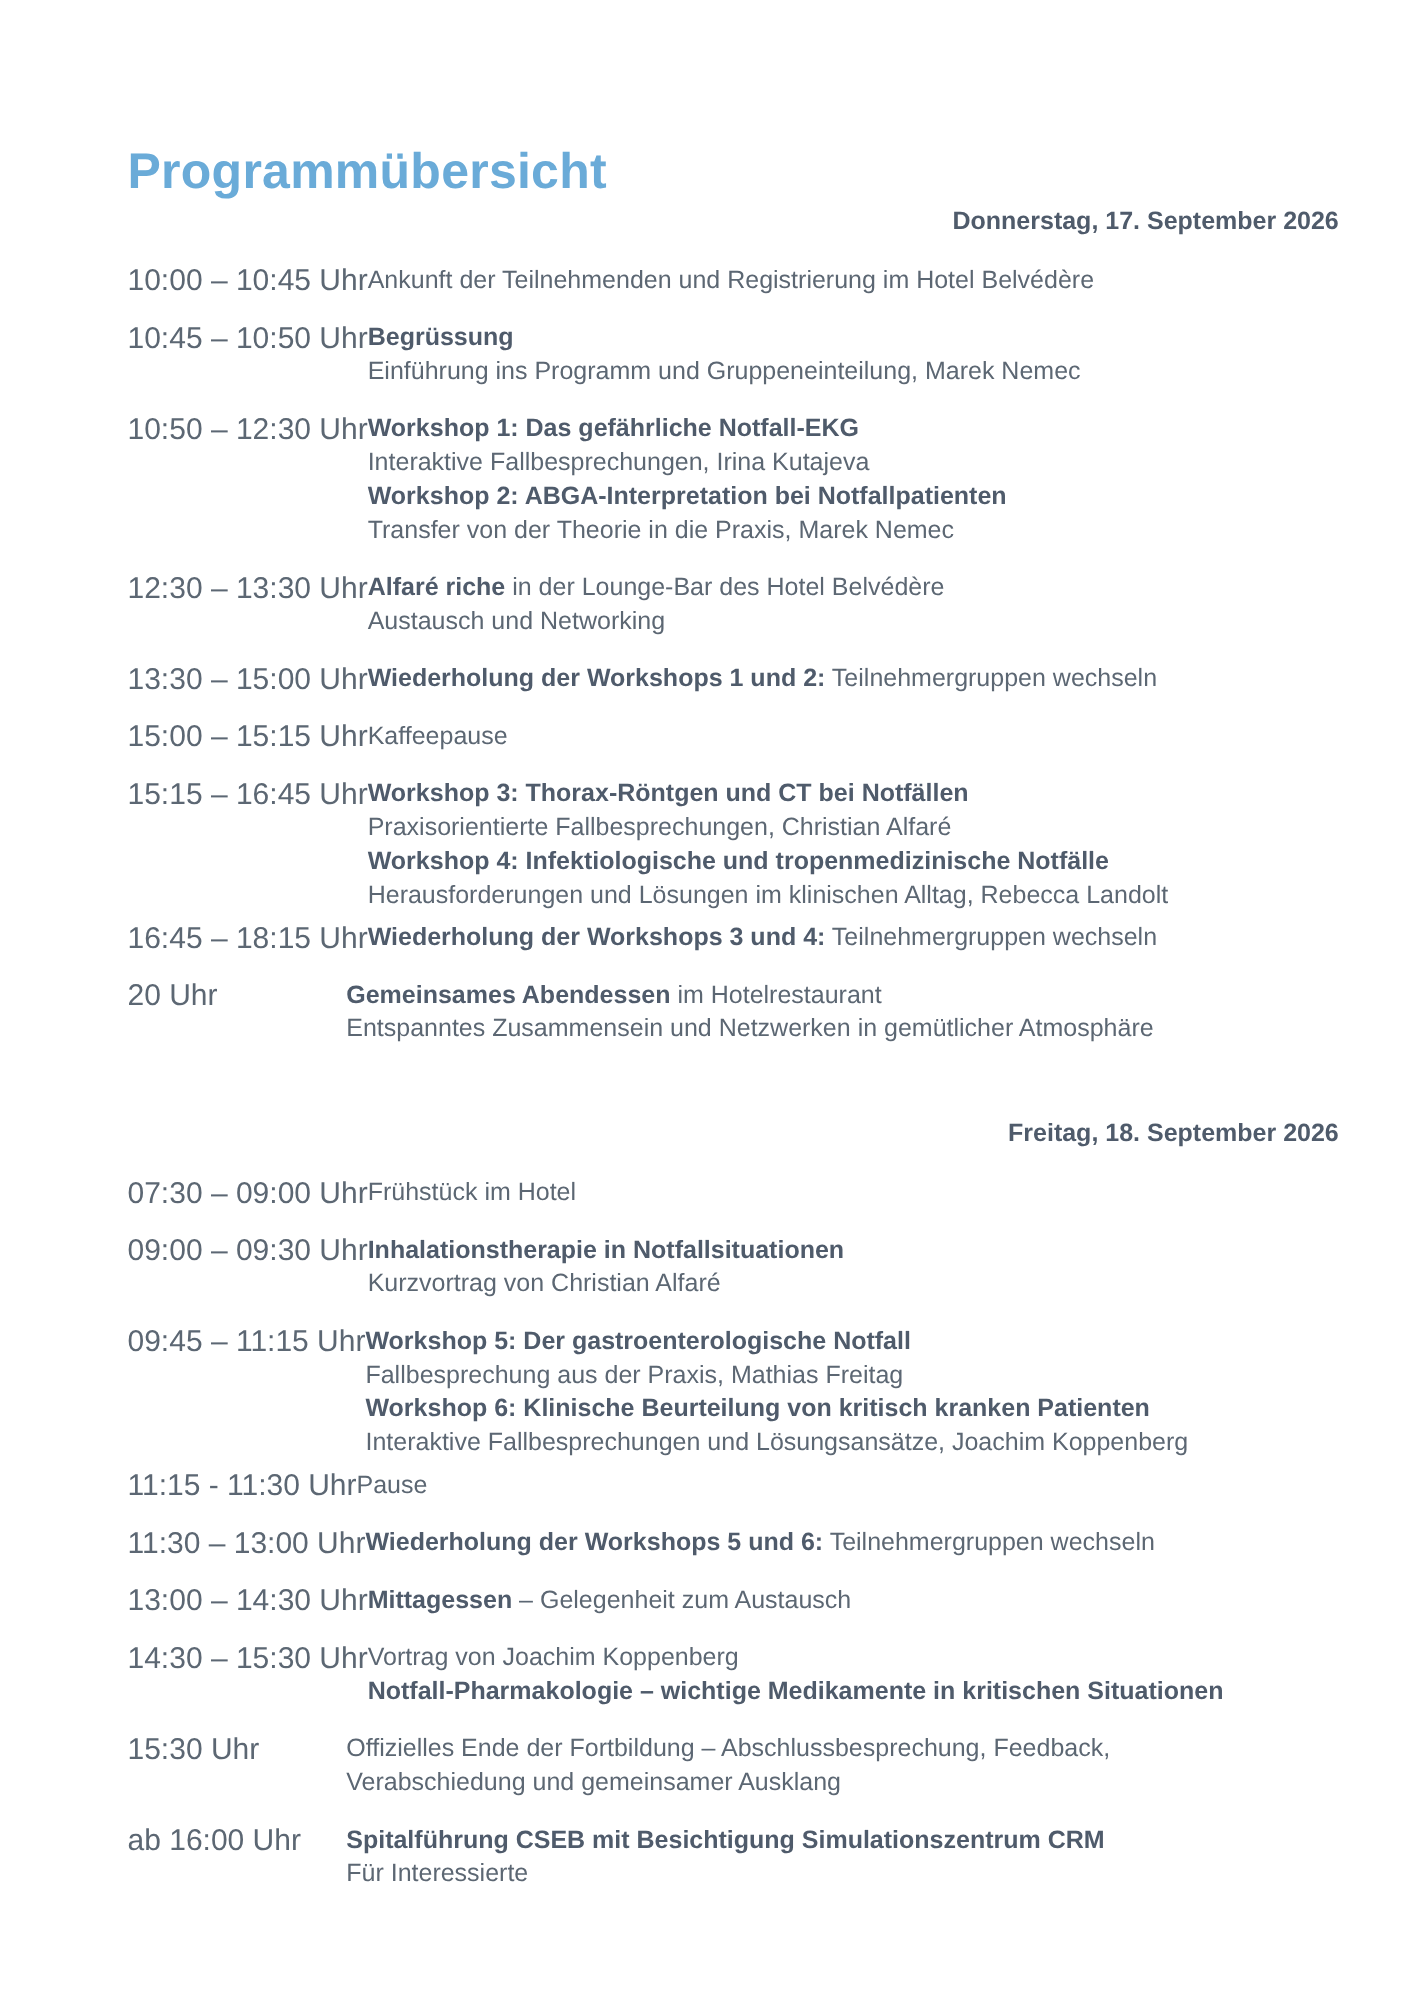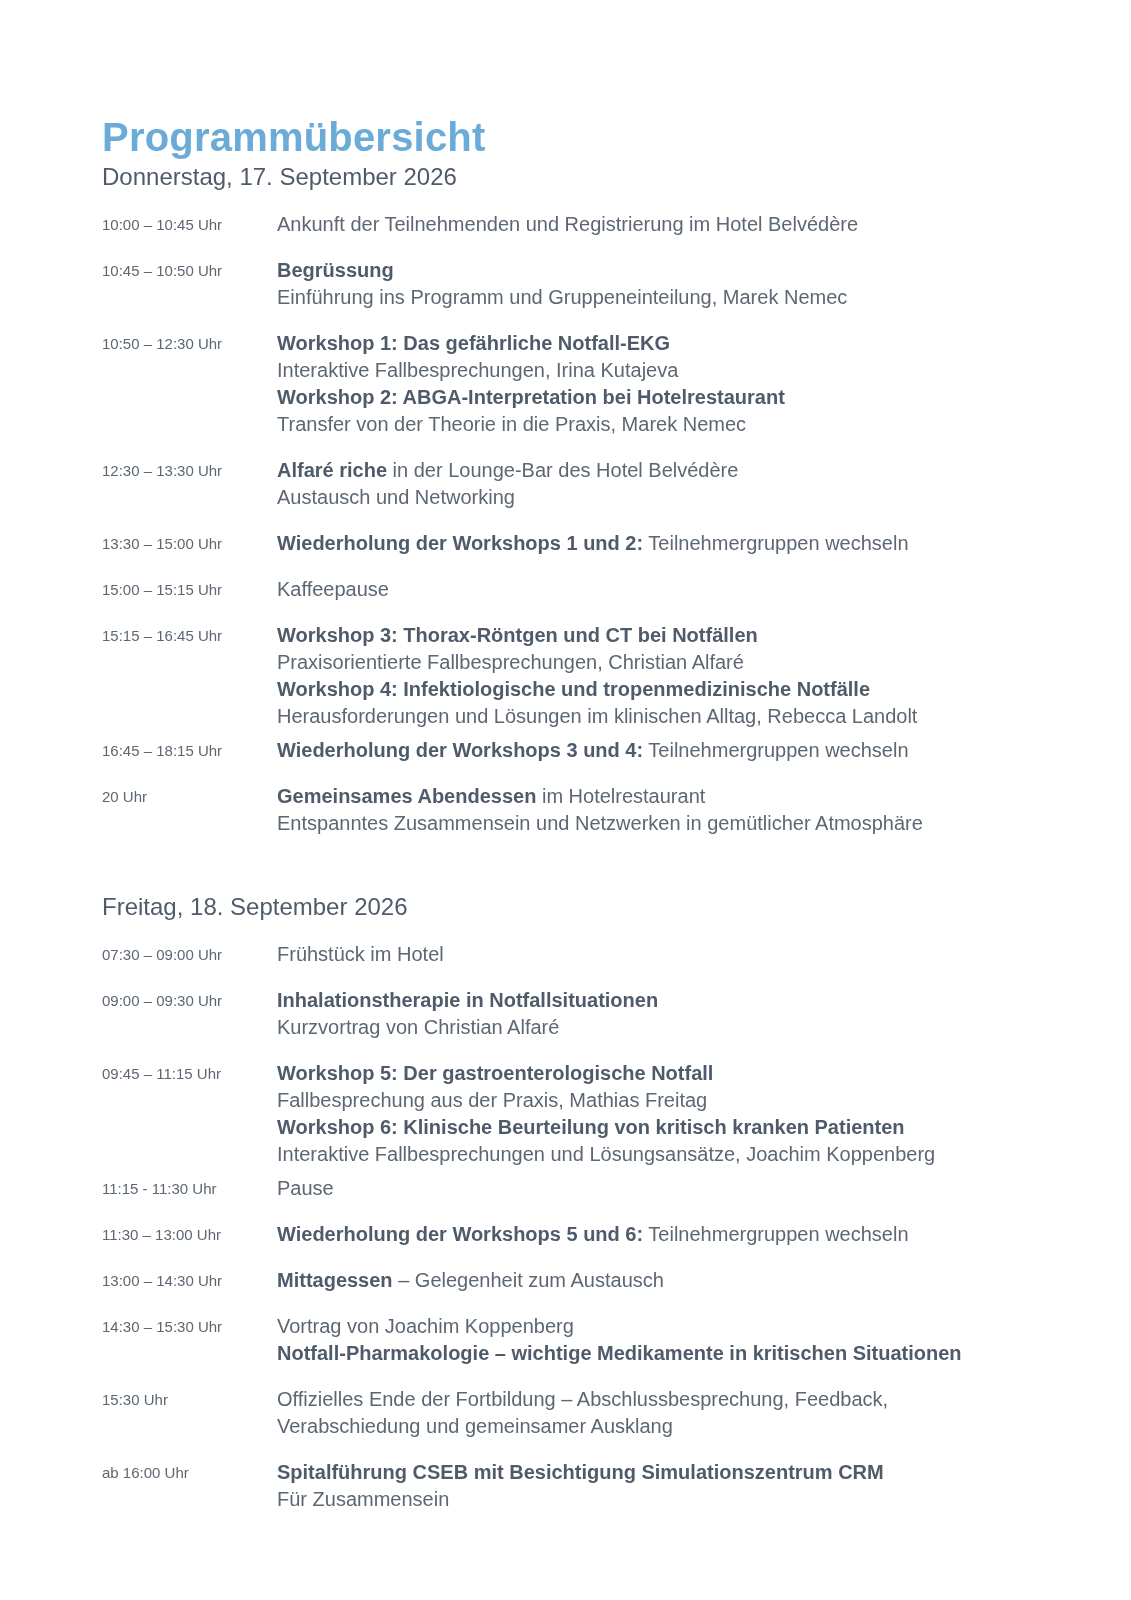--- a/index.html
+++ b/index.html
@@ -20,35 +20,36 @@
   h1.page-title {
     font-size: 40px;
     line-height: 50px;
     font-weight: 700;
     color: var(--title-blue, #6aabd8);
     letter-spacing: 0.2px;
   }
   section.day-section { margin-top: 0; }
   section.day-section + section.day-section { margin-top: 55px; }
   h2.day-heading {
-    font-size: 24px;
+    font-size: 20px;
     line-height: 30px;
-    font-weight: 400;
+    font-weight: 700;
     color: var(--heading-dark, #4f5b6b);
     margin-bottom: 17px;
+    text-align: right;
   }
   .row {
     display: flex;
     align-items: flex-start;
     margin-top: 19px;
   }
   .row.tight { margin-top: 7px; }
   .time {
     flex: 0 0 175px;
-    font-size: 15px;
+    font-size: 24px;
     line-height: 27px;
     color: var(--body-text, #5c6773);
     white-space: nowrap;
   }
   .desc {
     flex: 1 1 auto;
     font-size: 20px;
     line-height: 27px;
     color: var(--body-text, #5c6773);
   }
@@ -78,21 +79,21 @@
           <div class="desc">
             <div class="line"><span class="seg bold">Begrüssung</span></div>
             <div class="line"><span class="seg">Einführung ins Programm und Gruppeneinteilung, Marek Nemec</span></div>
           </div>
         </div>
         <div class="row">
           <div class="time">10:50 – 12:30 Uhr</div>
           <div class="desc">
             <div class="line"><span class="seg bold">Workshop 1: Das gefährliche Notfall-EKG</span></div>
             <div class="line"><span class="seg">Interaktive Fallbesprechungen, Irina Kutajeva</span></div>
-            <div class="line"><span class="seg bold">Workshop 2: ABGA-Interpretation bei Hotelrestaurant</span></div>
+            <div class="line"><span class="seg bold">Workshop 2: ABGA-Interpretation bei Notfallpatienten</span></div>
             <div class="line"><span class="seg">Transfer von der Theorie in die Praxis, Marek Nemec</span></div>
           </div>
         </div>
         <div class="row">
           <div class="time">12:30 – 13:30 Uhr</div>
           <div class="desc">
             <div class="line"><span class="seg bold">Alfaré riche</span><span class="seg"> in der Lounge-Bar des Hotel Belvédère</span></div>
             <div class="line"><span class="seg">Austausch und Networking</span></div>
           </div>
         </div>
@@ -184,18 +185,18 @@
           <div class="time">15:30 Uhr</div>
           <div class="desc">
             <div class="line"><span class="seg">Offizielles Ende der Fortbildung – Abschlussbesprechung, Feedback,</span></div>
             <div class="line"><span class="seg">Verabschiedung und gemeinsamer Ausklang</span></div>
           </div>
         </div>
         <div class="row">
           <div class="time">ab 16:00 Uhr</div>
           <div class="desc">
             <div class="line"><span class="seg bold">Spitalführung CSEB mit Besichtigung Simulationszentrum CRM</span></div>
-            <div class="line"><span class="seg">Für Zusammensein</span></div>
+            <div class="line"><span class="seg">Für Interessierte</span></div>
           </div>
         </div>
       </section>
     </div>
 </div>
 
 </body></html>

